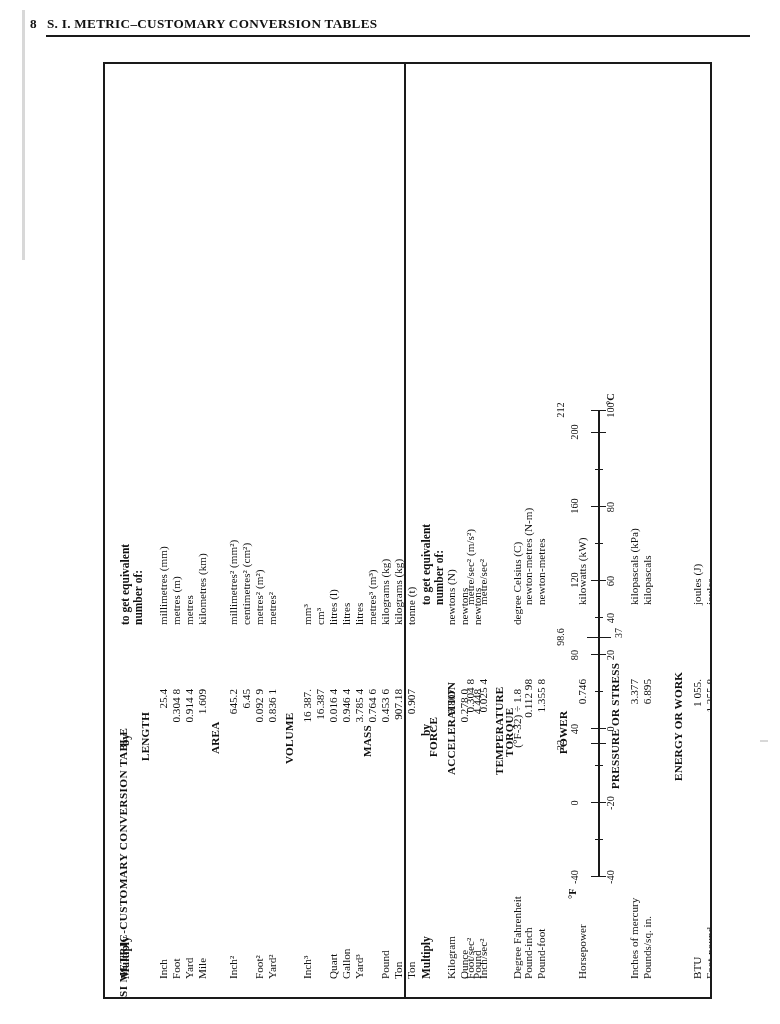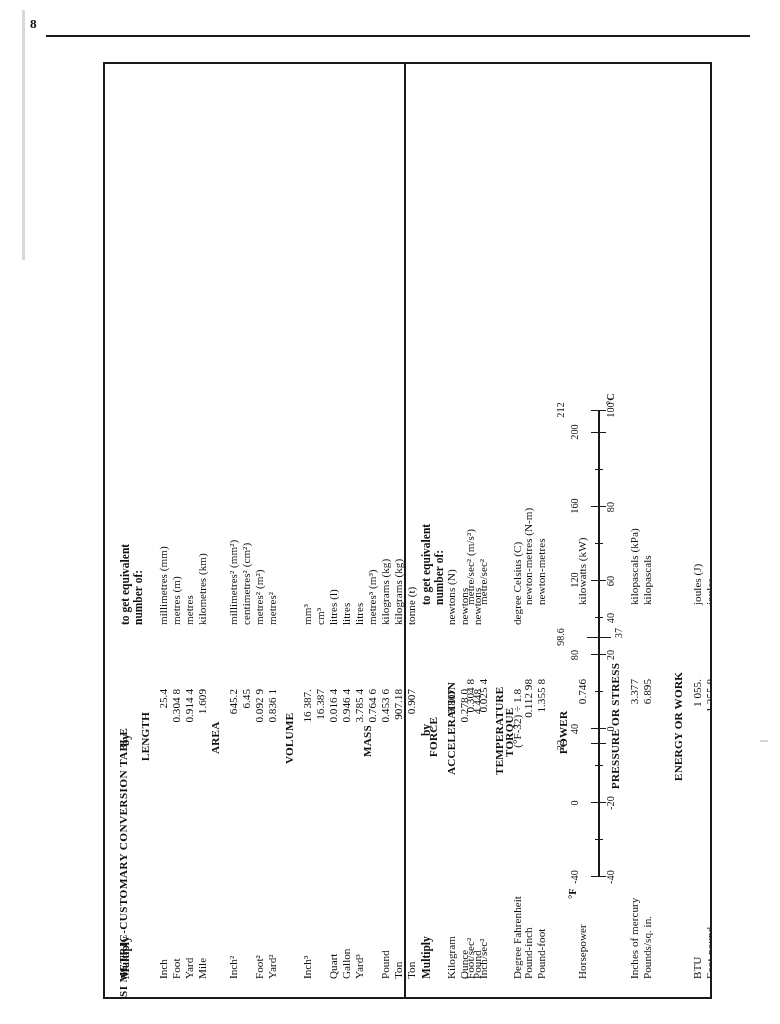--- a/index.html
+++ b/index.html
@@ -175,20 +175,21 @@
     white-space: nowrap;
   }
   #thermo .lab.special { font-size: 10px; }
 </style>
 </head>
 <body>
 
 <div id="page-header">
   <div class="hdr-line">
     <span class="folio">8</span>
+    <span class="hdr-title">S. I. METRIC–CUSTOMARY CONVERSION TABLES</span>
   </div>
   <div class="rule"></div>
 </div>
 
 <div class="scan-mark" style="left:22px;top:10px;width:3px;height:250px;"></div>
 <div class="scan-mark" style="left:760px;top:740px;width:8px;height:2px;"></div>
 
 <div id="table-frame">
   <div id="rot-wrap">
     <div id="rot-inner">

